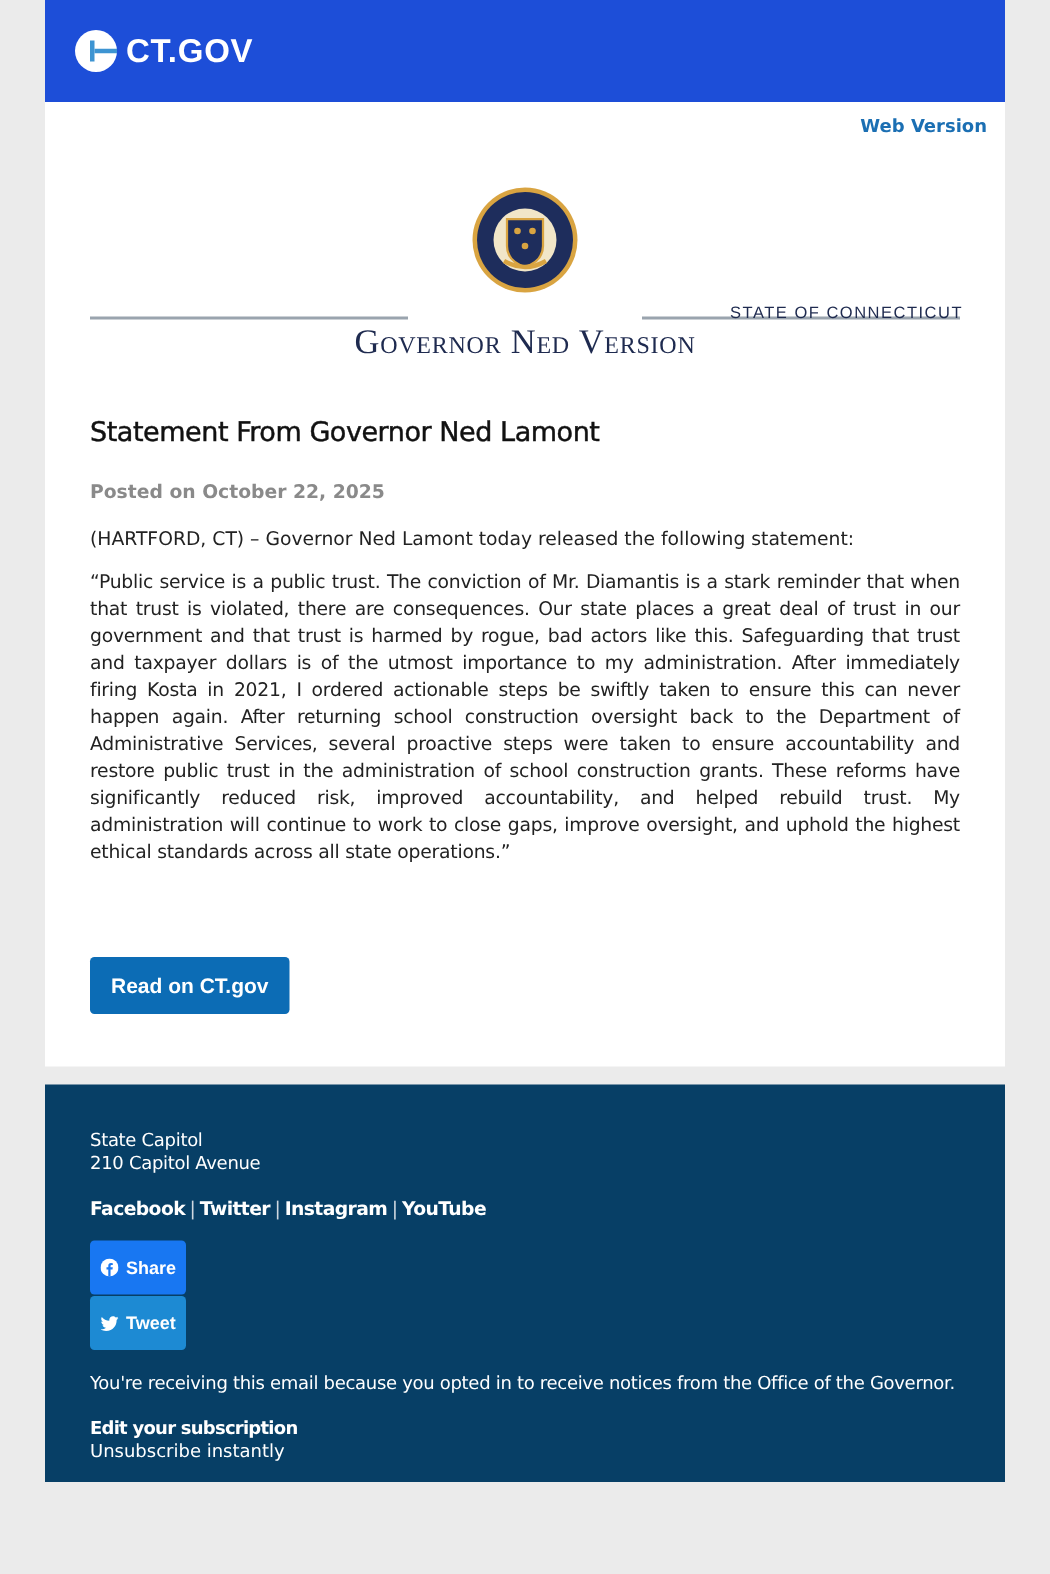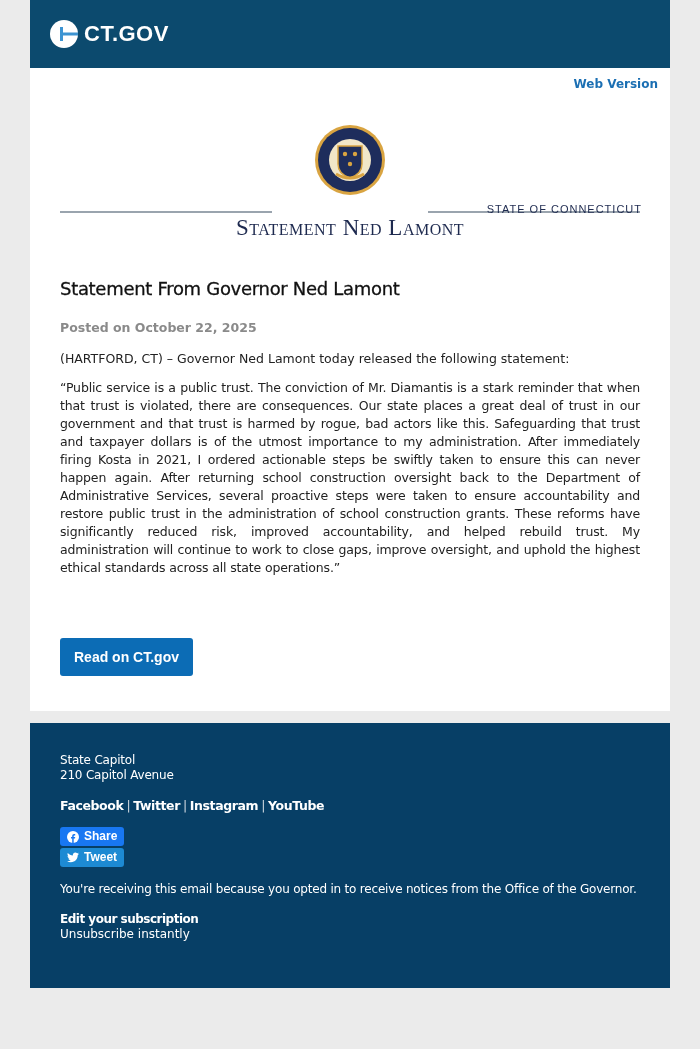--- a/index.html
+++ b/index.html
@@ -7,21 +7,21 @@
     width: 700px; height: 1049px;
     background: #ebebeb;
     font-family: "DejaVu Sans", sans-serif;
     overflow: hidden;
   }
   .email {
     position: absolute; left: 30px; top: 0; width: 640px;
     background: #ffffff;
   }
   .topbar {
-    height: 68px; background: #0c4a6e;
+    height: 68px; background: #1d4ed8;
     display: flex; align-items: center; padding-left: 20px; text-align: center;
   }
   .ct-logo { display: flex; align-items: center; gap: 6px; }
   .ct-logo svg { display: block; }
   .ct-logo-text {
     color: #fff; font-family: "Liberation Sans", sans-serif;
     font-weight: bold; font-size: 22px; letter-spacing: 0.5px;
   }
   .webver-row { height: 34px; position: relative; }
   .webver {
@@ -74,21 +74,21 @@
     position: absolute; left: 30px; top: 723px; width: 580px; height: 205px;
   }
   .addr div { letter-spacing: -0.2px; }
   .social { margin-top: 15px; font-weight: bold; font-size: 12.5px; letter-spacing: -0.4px; }
   .social a { color: #fff; text-decoration: none; }
   .social .sep { color: #cfd8e0; font-weight: normal; margin: 0 3px; }
   .share-btns { margin-top: 14px; }
   .sbtn {
     display: inline-flex; align-items: center; gap: 5px;
     color: #fff; font-family: "Liberation Sans", sans-serif; font-weight: bold;
-    font-size: 12px; height: 19px; padding: 0 7px; border-radius: 3px;
+    font-size: 12px; height: 36px; padding: 0 7px; border-radius: 3px;
   }
   .sbtn.fb { background: #1877f2; }
   .sbtn.tw { background: #1d8ad3; margin-top: 1px; }
   .notice { margin-top: 15px; letter-spacing: -0.2px; }
   .sub-links { margin-top: 15px; }
   .sub-links a { color: #ffffff; text-decoration: none; display: block; }
   .edit-sub { font-weight: bold; letter-spacing: -0.5px; }
 </style>
 </head>
 <body>
@@ -116,21 +116,21 @@
       <circle cx="36" cy="36" r="21" fill="#f1e6c8"></circle>
       <path d="M24 22 L48 22 L48 40 Q48 50 36 54 Q24 50 24 40 Z" fill="#1e2d5c" stroke="#d9a441" stroke-width="1.5"></path>
       <circle cx="31" cy="30" r="2.2" fill="#d9a441"></circle>
       <circle cx="41" cy="30" r="2.2" fill="#d9a441"></circle>
       <circle cx="36" cy="40" r="2.2" fill="#d9a441"></circle>
       <path d="M22 50 Q36 58 50 50" stroke="#d9a441" stroke-width="3" fill="none"></path>
     </svg>
     <div class="banner-line l"></div>
     <div class="banner-line r"></div>
     <div class="state-of">STATE OF CONNECTICUT</div>
-    <div class="gov-name">Statement Ned Lamont</div>
+    <div class="gov-name">Governor Ned Version</div>
   </div>
 
   <div class="content">
     <h1 class="title">Statement From Governor Ned Lamont</h1>
     <div class="posted">Posted on October 22, 2025</div>
     <p class="lead" style="margin-bottom:0">(HARTFORD, CT) – Governor Ned Lamont today released the following statement:</p>
     <p class="quote" style="margin-bottom:0">“Public service is a public trust. The conviction of Mr. Diamantis is a stark reminder that when that trust is violated, there are consequences. Our state places a great deal of trust in our government and that trust is harmed by rogue, bad actors like this. Safeguarding that trust and taxpayer dollars is of the utmost importance to my administration. After immediately firing Kosta in 2021, I ordered actionable steps be swiftly taken to ensure this can never happen again. After returning school construction oversight back to the Department of Administrative Services, several proactive steps were taken to ensure accountability and restore public trust in the administration of school construction grants. These reforms have significantly reduced risk, improved accountability, and helped rebuild trust. My administration will continue to work to close gaps, improve oversight, and uphold the highest ethical standards across all state operations.”</p>
     <a class="read-btn">Read on CT.gov</a>
     <div class="spacer-bottom"></div>
   </div>

